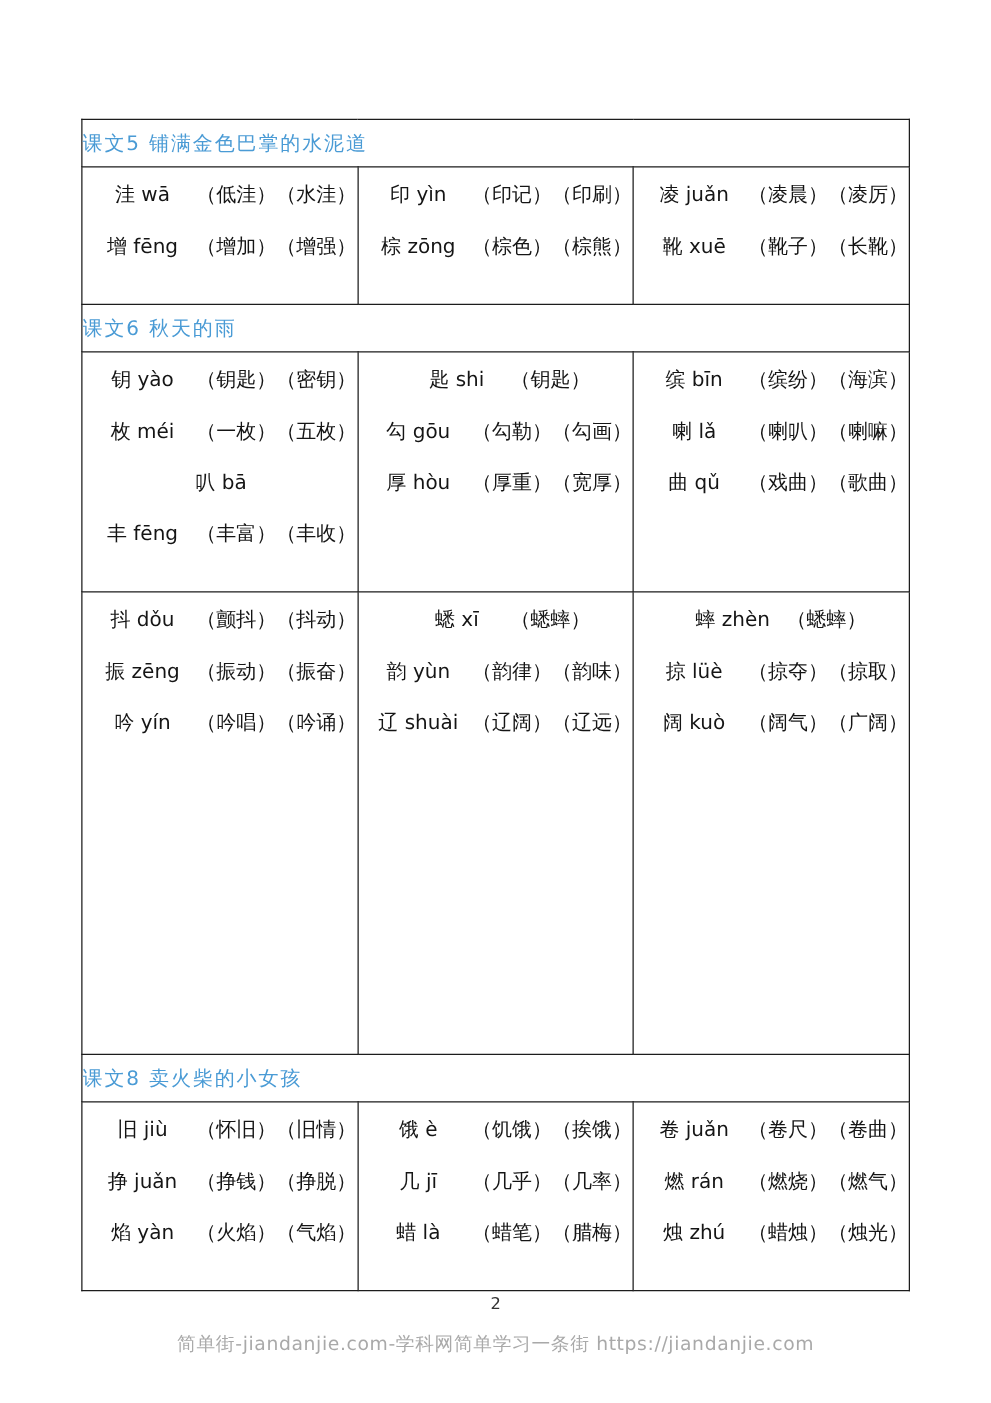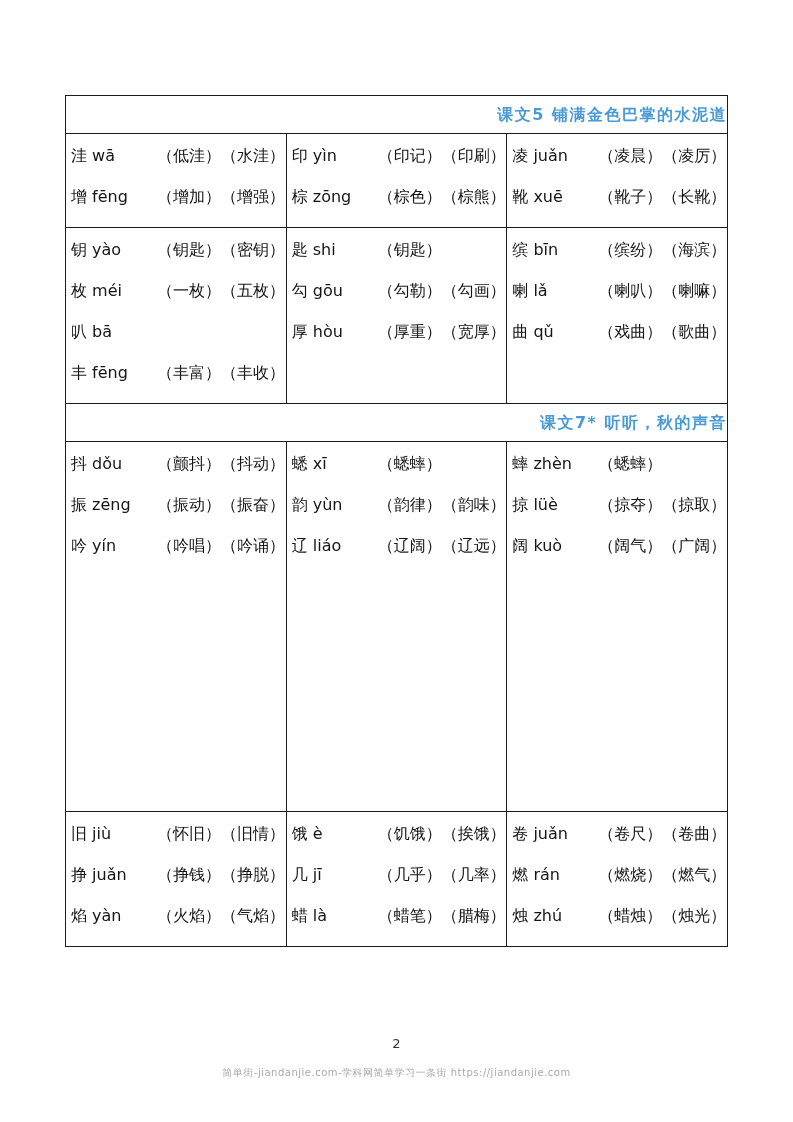--- a/index.html
+++ b/index.html
@@ -12,49 +12,50 @@
   }
   .page { position: relative; width: 793px; height: 1122px; overflow: hidden; background: #fff; }
 
   .vocab-table {
     position: absolute; left: 65px; top: 95px; width: 663px;
     border-collapse: collapse; table-layout: fixed;
   }
   .vocab-table td { border: 1.2px solid var(--border-color, #1c1c1c); }
 
   td.section-header {
-    text-align: right;
-    font-weight: bold;
+    text-align: left;
+    font-weight: normal;
     font-size: 16px;
     padding: 9px 0 8px 0;
     letter-spacing: 1.5px;
     color: var(--header-blue, #4a9bd5);
     line-height: 20px;
   }
   td.cell {
     vertical-align: top;
-    padding: 11px 3px 0 5px;
+    padding: 11px 3px 16px 5px;
     font-size: 16px;
+    text-align: center;
   }
   .entry {
     line-height: 21px;
     margin-bottom: 20px;
     white-space: nowrap;
     overflow: hidden;
   }
   .entry .head { display: inline-block; min-width: 86px; }
   tr.tall td.cell { height: 370px; }
 
   .page-number {
     position: absolute; top: 1036px; left: 0; width: 100%;
     text-align: center; font-size: 13px; color: #333;
   }
   .watermark {
     position: absolute; top: 1066px; left: 0; width: 100%;
-    text-align: center; font-size: 10px;
+    text-align: center; font-size: 15px;
     color: var(--footer-gray, #a9a9a9);
     letter-spacing: 0.5px;
   }
 </style>
 </head>
 <body>
 
 <div class="page">
 
   <table class="vocab-table">
@@ -74,63 +75,66 @@
         </td>
         <td class="cell">
           <div class="entry"><span class="head">凌 juǎn</span><span class="words">（凌晨）（凌厉）</span></div>
           <div class="entry"><span class="head">靴 xuē</span><span class="words">（靴子）（长靴）</span></div>
         </td>
       </tr>
     </tbody>
 
     <tbody>
       <tr>
+        <td colspan="3" class="section-header">课文6 秋天的雨</td>
+      </tr>
+      <tr>
         <td class="cell">
           <div class="entry"><span class="head">钥 yào</span><span class="words">（钥匙）（密钥）</span></div>
           <div class="entry"><span class="head">枚 méi</span><span class="words">（一枚）（五枚）</span></div>
           <div class="entry"><span class="head">叭 bā</span><span class="words"></span></div>
           <div class="entry"><span class="head">丰 fēng</span><span class="words">（丰富）（丰收）</span></div>
         </td>
         <td class="cell">
           <div class="entry"><span class="head">匙 shi</span><span class="words">（钥匙）</span></div>
           <div class="entry"><span class="head">勾 gōu</span><span class="words">（勾勒）（勾画）</span></div>
           <div class="entry"><span class="head">厚 hòu</span><span class="words">（厚重）（宽厚）</span></div>
         </td>
         <td class="cell">
           <div class="entry"><span class="head">缤 bīn</span><span class="words">（缤纷）（海滨）</span></div>
           <div class="entry"><span class="head">喇 lǎ</span><span class="words">（喇叭）（喇嘛）</span></div>
           <div class="entry"><span class="head">曲 qǔ</span><span class="words">（戏曲）（歌曲）</span></div>
         </td>
       </tr>
     </tbody>
 
     <tbody>
-      <tr>
-        <td colspan="3" class="section-header">课文7* 听听，秋的声音</td>
-      </tr>
       <tr class="tall">
         <td class="cell">
           <div class="entry"><span class="head">抖 dǒu</span><span class="words">（颤抖）（抖动）</span></div>
           <div class="entry"><span class="head">振 zēng</span><span class="words">（振动）（振奋）</span></div>
           <div class="entry"><span class="head">吟 yín</span><span class="words">（吟唱）（吟诵）</span></div>
         </td>
         <td class="cell">
           <div class="entry"><span class="head">蟋 xī</span><span class="words">（蟋蟀）</span></div>
           <div class="entry"><span class="head">韵 yùn</span><span class="words">（韵律）（韵味）</span></div>
-          <div class="entry"><span class="head">辽 liáo</span><span class="words">（辽阔）（辽远）</span></div>
+          <div class="entry"><span class="head">辽 shuài</span><span class="words">（辽阔）（辽远）</span></div>
         </td>
         <td class="cell">
           <div class="entry"><span class="head">蟀 zhèn</span><span class="words">（蟋蟀）</span></div>
           <div class="entry"><span class="head">掠 lüè</span><span class="words">（掠夺）（掠取）</span></div>
           <div class="entry"><span class="head">阔 kuò</span><span class="words">（阔气）（广阔）</span></div>
         </td>
       </tr>
     </tbody>
 
     <tbody>
+      <tr>
+        <td colspan="3" class="section-header">课文8 卖火柴的小女孩</td>
+      </tr>
       <tr>
         <td class="cell">
           <div class="entry"><span class="head">旧 jiù</span><span class="words">（怀旧）（旧情）</span></div>
           <div class="entry"><span class="head">挣 juǎn</span><span class="words">（挣钱）（挣脱）</span></div>
           <div class="entry"><span class="head">焰 yàn</span><span class="words">（火焰）（气焰）</span></div>
         </td>
         <td class="cell">
           <div class="entry"><span class="head">饿 è</span><span class="words">（饥饿）（挨饿）</span></div>
           <div class="entry"><span class="head">几 jī</span><span class="words">（几乎）（几率）</span></div>
           <div class="entry"><span class="head">蜡 là</span><span class="words">（蜡笔）（腊梅）</span></div>

